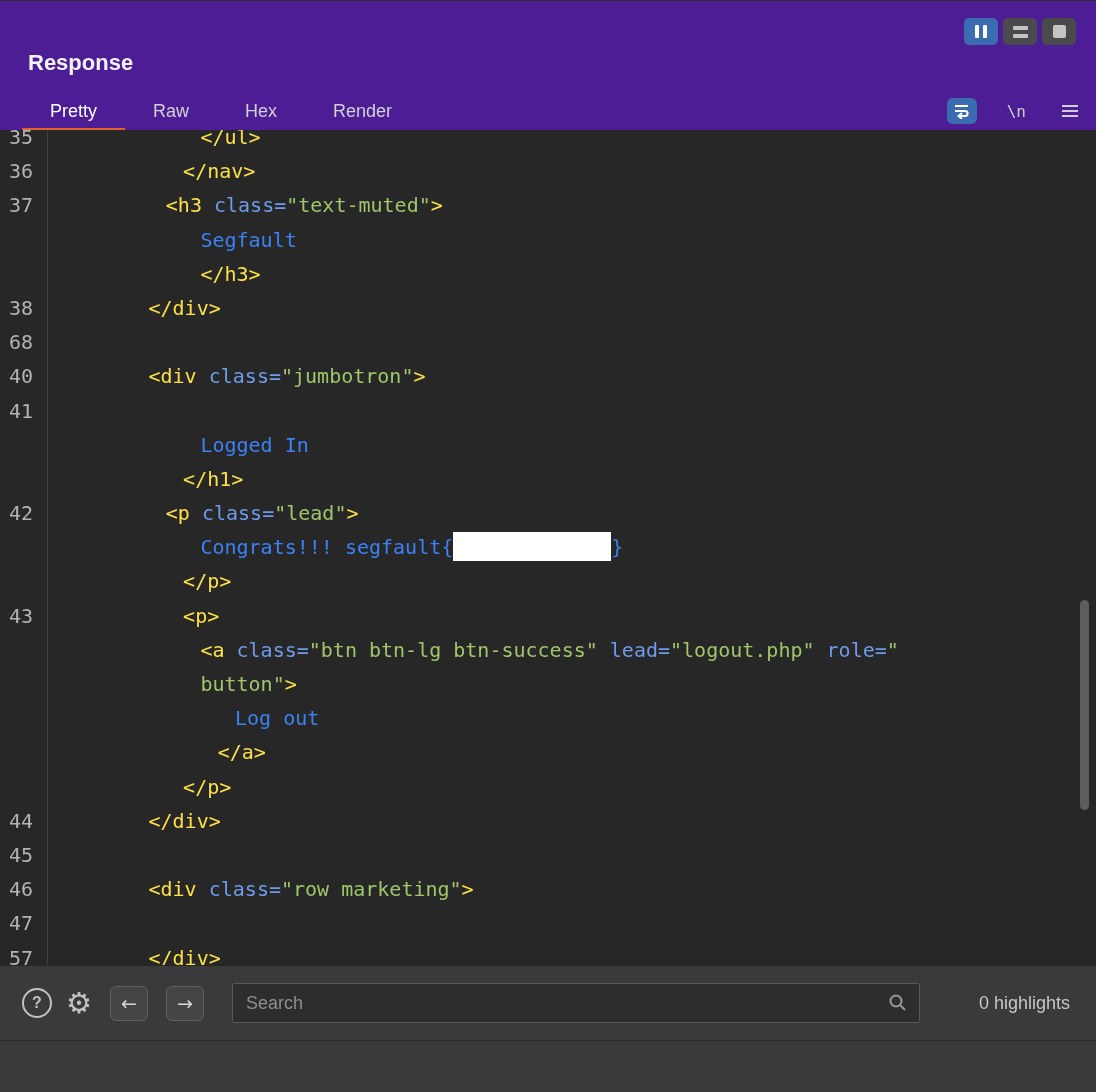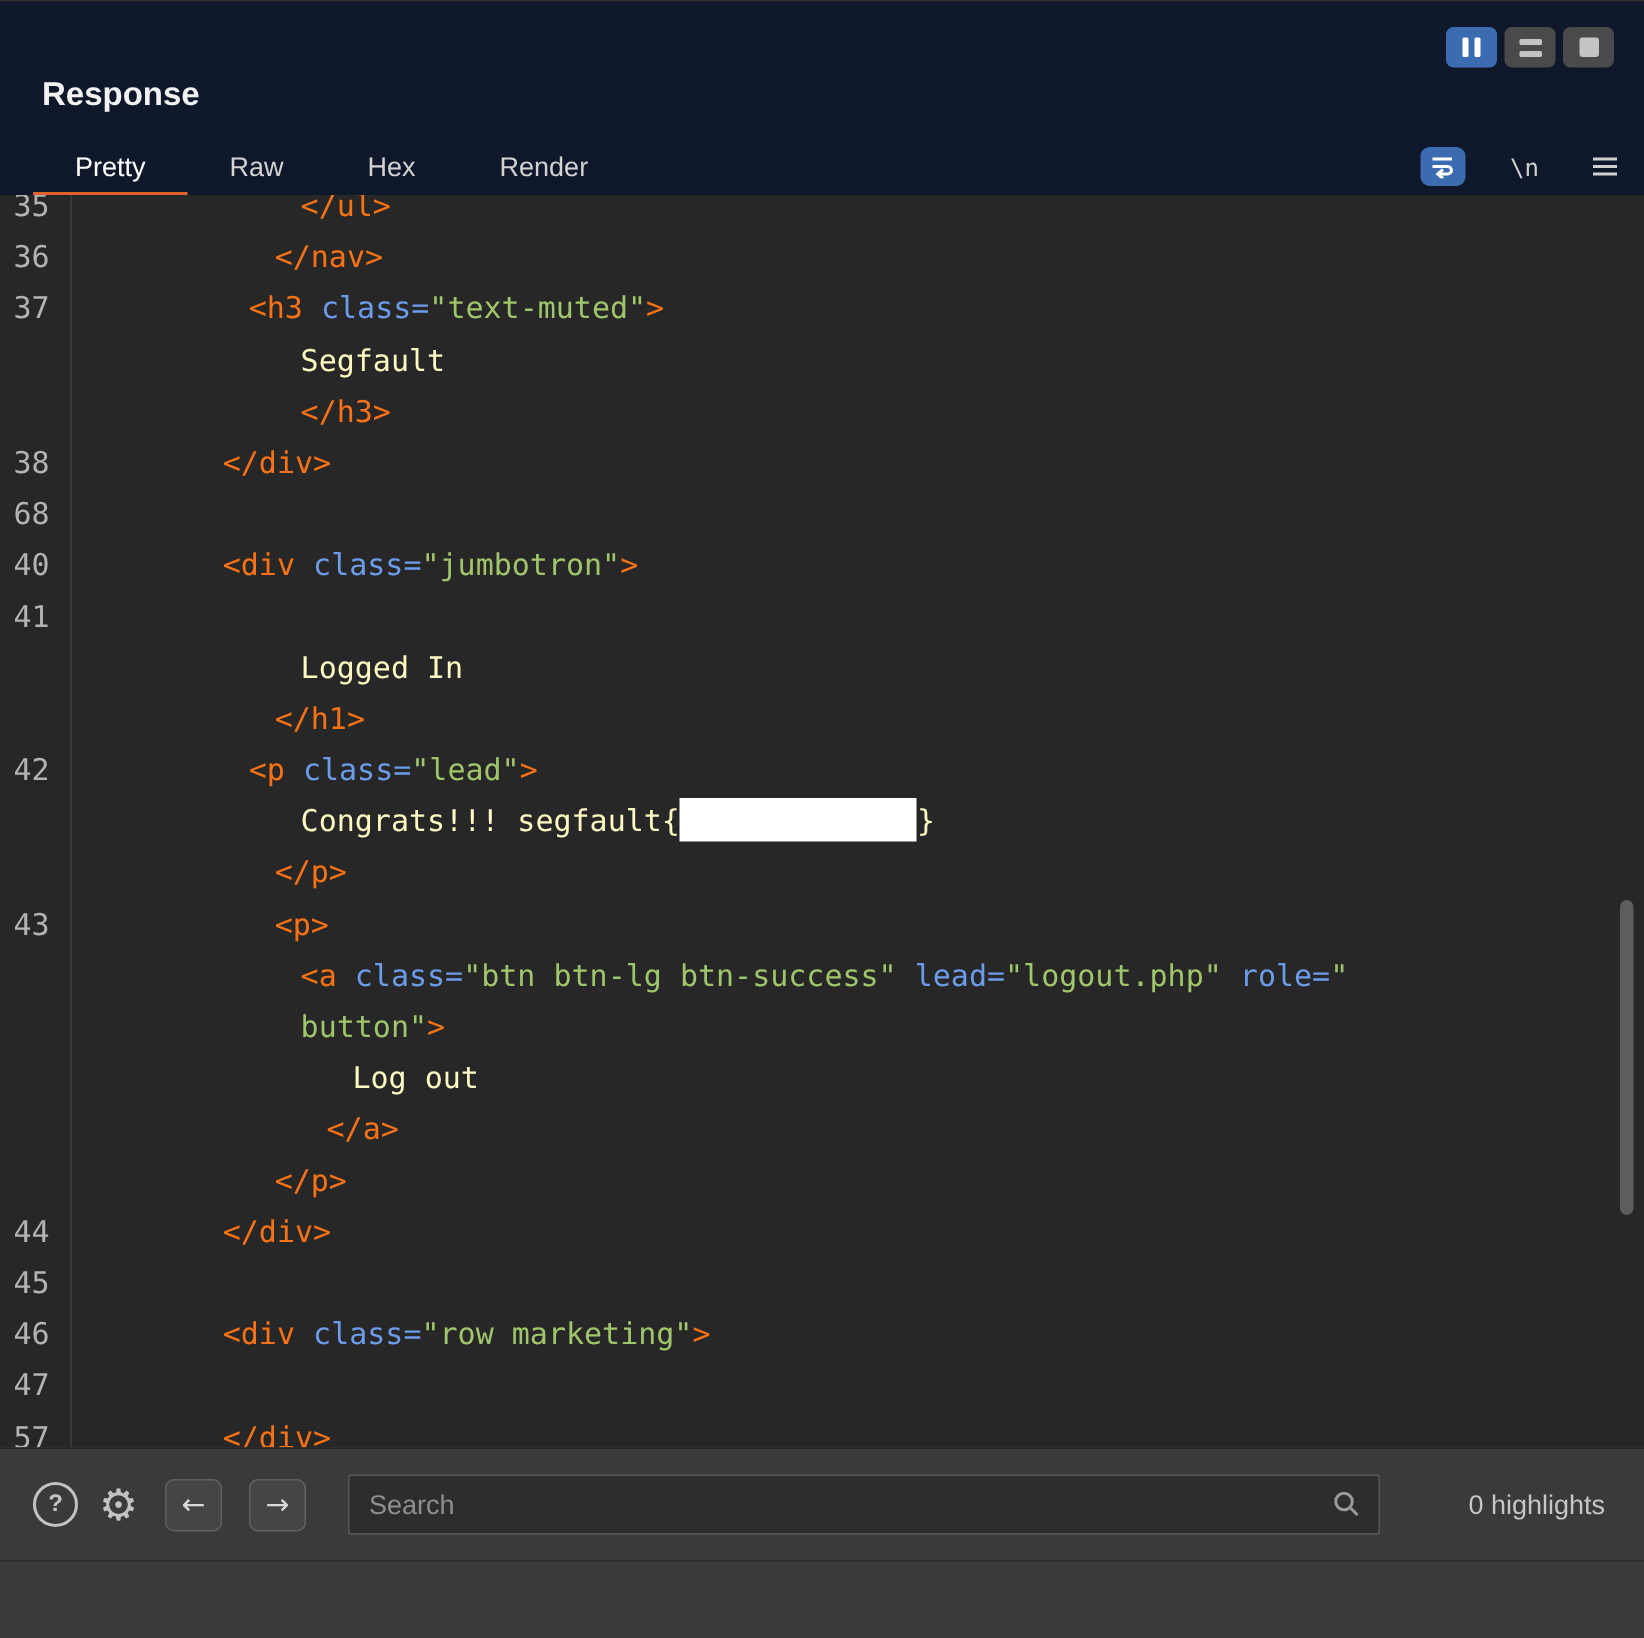--- a/index.html
+++ b/index.html
@@ -1,20 +1,20 @@
 <!DOCTYPE html>
 <html><head>
 <meta charset="utf-8">
 <style>
   html,body{margin:0;padding:0;background:#3a3a3c;}
   .window{position:relative;width:1096px;height:1092px;background:#3a3a3c;overflow:hidden;
           font-family:"Liberation Sans",sans-serif;}
 
   
-  .header{position:absolute;top:0;left:0;width:1096px;height:130px;background:#0f172a;border-top:1px solid #2e2e30;}
+  .header{position:absolute;top:0;left:0;width:1096px;height:130px;background:#4c1d95;border-top:1px solid #2e2e30;}
   .panel-title{position:absolute;left:28px;top:49px;font-size:22px;font-weight:bold;color:#f2f2f2;}
 
   .view-btns{position:absolute;top:17px;right:20px;display:flex;gap:5px;}
   .vbtn{width:34px;height:27px;border-radius:5px;background:#4a4a4c;display:flex;align-items:center;justify-content:center;cursor:pointer;}
   .vbtn.active{background:#3b6cb0;}
   .icon-cols{display:flex;gap:4px;}
   .icon-cols i{display:block;width:4px;height:13px;background:#ffffff;border-radius:1px;}
   .icon-rows{display:flex;flex-direction:column;gap:4px;}
   .icon-rows i{display:block;width:15px;height:4px;background:#c4c4c4;border-radius:1px;}
   .icon-square{width:13px;height:13px;background:#c4c4c4;border-radius:2px;}
@@ -30,24 +30,24 @@
   .nlbtn{font-family:"DejaVu Sans Mono",monospace;font-size:16px;color:#cfcfcf;margin-right:36px;cursor:pointer;}
   .menubtn{display:flex;flex-direction:column;gap:3px;margin-right:32px;cursor:pointer;}
   .menubtn i{display:block;width:16px;height:2px;background:#cfcfcf;}
 
   
   .editor{position:absolute;top:130px;left:0;width:1096px;height:835px;background:#272727;overflow:hidden;}
   .code-rows{position:absolute;top:-10px;left:0;right:0;}
   .crow{display:flex;height:34.2px;line-height:34.2px;font-family:"DejaVu Sans Mono",monospace;font-size:20px;}
   .lnum{flex:0 0 48px;box-sizing:border-box;padding-left:9px;color:#b3b3b3;border-right:1px solid #3e3e3e;}
   .cline{white-space:pre;color:#eaeaea;}
-  .seg-tag{color:#f97316;}
+  .seg-tag{color:#fde047;}
   .seg-attr{color:#6d9ceb;}
   .seg-val{color:#9fc66a;}
-  .seg-text{color:#fef9c3;}
+  .seg-text{color:#3b82f6;}
   .seg-redact{display:inline-block;width:158px;height:29px;background:#ffffff;vertical-align:middle;transform:translateY(-2px);}
   .sb-thumb{position:absolute;right:7px;top:470px;width:9px;height:210px;background:#5d5d5d;border-radius:5px;cursor:pointer;}
 
   
   .footer{position:absolute;top:965px;left:0;width:1096px;height:75px;background:#3a3a3c;border-top:1px solid #262626;display:flex;align-items:center;box-sizing:border-box;}
   .helpbtn{width:26px;height:26px;margin-left:22px;border:2px solid #c2c2c2;border-radius:50%;color:#c2c2c2;
            display:flex;align-items:center;justify-content:center;font-size:16px;font-weight:bold;cursor:pointer;flex:none;}
   .gearbtn{margin-left:14px;font-size:29px;color:#c2c2c2;cursor:pointer;line-height:1;flex:none;font-family:"DejaVu Sans",sans-serif;}
   .navbtn{width:36px;height:33px;margin-left:18px;background:#454547;border:1px solid #616163;border-radius:6px;
           color:#d8d8d8;font-size:19px;display:flex;align-items:center;justify-content:center;cursor:pointer;flex:none;font-family:"DejaVu Sans",sans-serif;}

